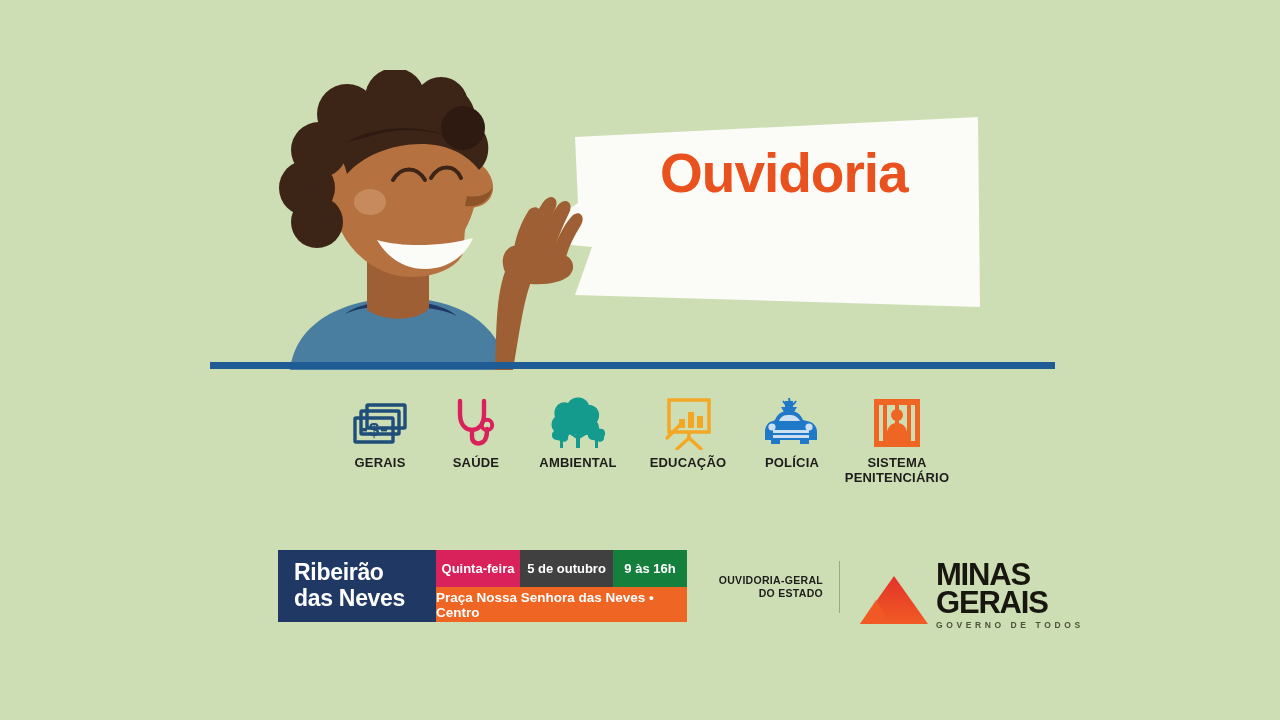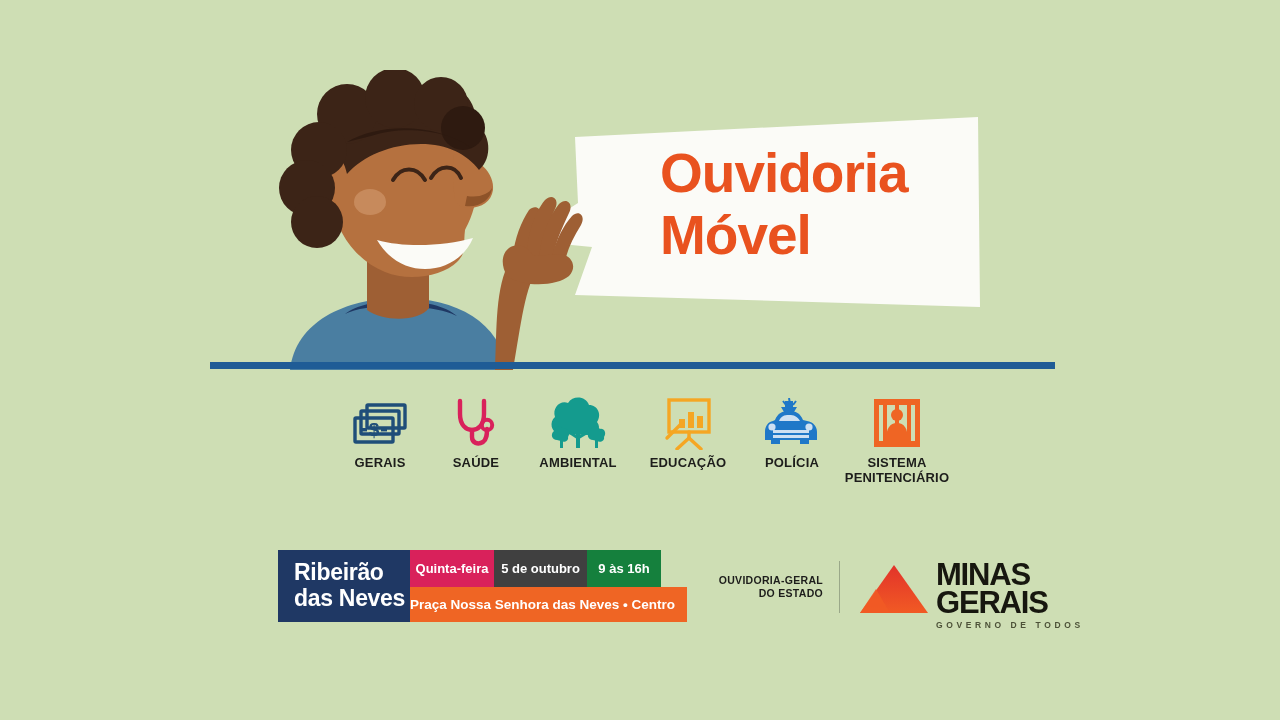--- a/index.html
+++ b/index.html
@@ -32,21 +32,21 @@
   .icon-cell{position:absolute;text-align:center;}
   .icon-art{height:58px;display:flex;align-items:flex-end;justify-content:center;}
   .icon-label{
     margin-top:6px;font-size:13px;font-weight:bold;color:#1d1d1b;
     letter-spacing:.2px;line-height:1.15;white-space:pre-line;
   }
 
   
   .banner{position:absolute;left:278px;top:550px;width:409px;height:72px;display:flex;}
   .city{
-    width:132px;background:#1f3864;color:#fff;
+    width:158px;background:#1f3864;color:#fff;
     display:flex;flex-direction:column;justify-content:center;
     padding-left:16px;box-sizing:border-box;
     font-weight:bold;font-size:23px;line-height:1.12;letter-spacing:-.3px;
   }
   .info{flex:1;display:flex;flex-direction:column;border-radius:13px;}
   .info-top{display:flex;height:37px;}
   .chip{display:flex;align-items:center;justify-content:center;color:#fff;font-size:13px;font-weight:bold;}
   .chip.day{background:#d9215b;width:84px;}
   .chip.date{background:#404040;width:93px;}
   .chip.hours{background:#15803d;width:74px;}
@@ -55,21 +55,21 @@
     font-size:13.5px;font-weight:bold;box-sizing:border-box;
   }
 
   
   .logos{position:absolute;left:718px;top:556px;height:62px;display:flex;align-items:center;}
   .ouv-text{
     font-size:10.5px;font-weight:bold;color:#1d1d1b;text-align:right;
     line-height:1.25;letter-spacing:.3px;width:105px;
   }
   .divider{width:1px;height:52px;background:#9aa889;margin:0 16px;}
-  .mg{display:flex;align-items:flex-start;margin-top:17px;}
+  .mg{display:flex;align-items:flex-end;margin-top:17px;}
   .mg-text{margin-left:6px;}
   .mg-line{
     font-weight:bold;font-size:31px;line-height:.9;color:#17170f;letter-spacing:-1.2px;
     display:block;
   }
   .mg-sub{
     display:block;margin-top:4px;font-size:8.5px;font-weight:bold;color:#4d5238;
     letter-spacing:3.6px;
   }
 </style>
@@ -77,21 +77,20 @@
 <body>
 
 <div class="stage">
 
   <div class="bubble-wrap">
     <svg class="bubble-svg" width="520" height="235" viewBox="0 0 520 235">
       <polygon points="75,42 478,22 480,212 75,200 92,152 20,145 78,108" fill="#fbfbf7"></polygon>
     </svg>
     <div class="bubble-text">
       <span>Ouvidoria</span>
-      <span class="l2">Móvel</span>
     </div>
   </div>
 
   <svg class="character" viewBox="0 0 430 300">
 
     <path d="M95 300 C100 252 150 228 205 228 C262 228 305 252 312 300 Z" fill="#4a7ea1"></path>
 
     <path d="M150 244 C172 226 240 226 262 246 C240 234 172 232 150 244 Z" fill="#1f3864"></path>
 
     <path d="M172 186 L172 240 C188 252 224 252 234 238 L234 182 Z" fill="#9e5f34"></path>

